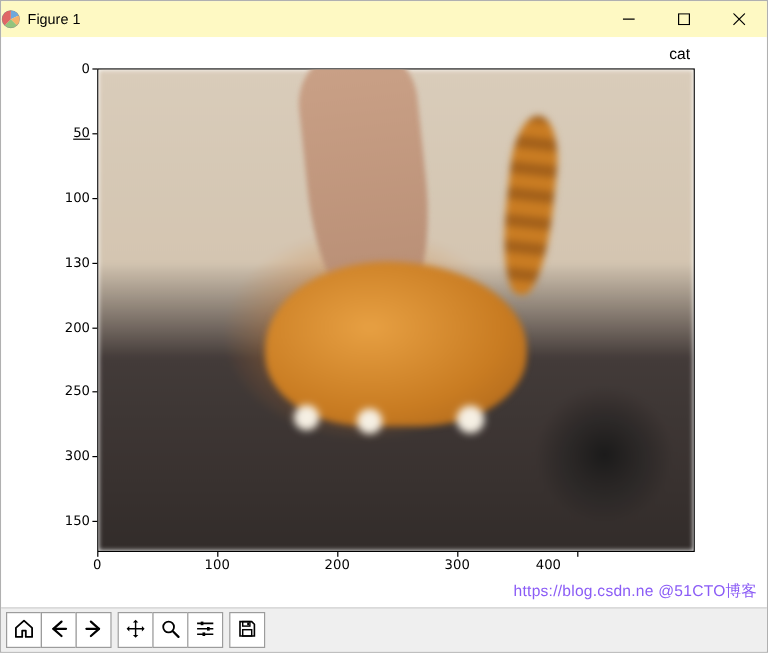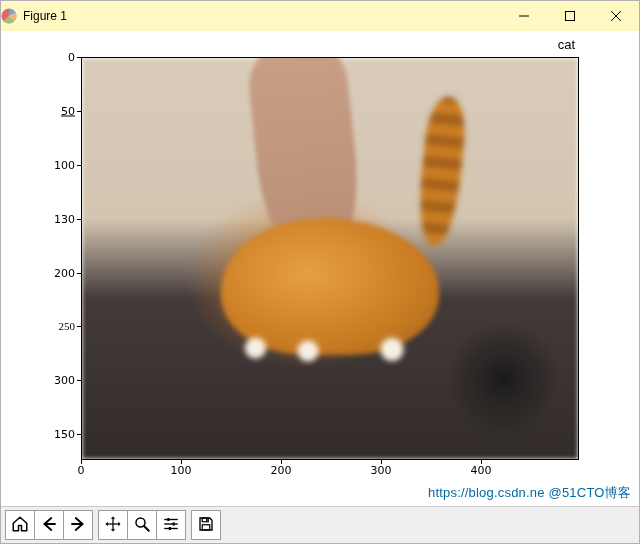--- a/index.html
+++ b/index.html
@@ -136,21 +136,21 @@
     display: flex; align-items: center; justify-content: center;
     margin-right: -1px;
     cursor: default;
   }
   .tb-group { display: flex; margin-right: 6px; }
   .tb-btn svg { width: 18px; height: 18px; }
   .watermark {
     position: absolute;
     right: 8px; bottom: 4px;
     font-size: 13px;
-    color: #0369a1;
+    color: #8b5cf6;
     pointer-events: none;
     letter-spacing: 0.2px;
   }
 </style>
 </head>
 <body>
 
 <div class="window">
 
   <div class="titlebar">
@@ -194,35 +194,35 @@
   <div class="tick-label tick-y" style="top: 26px;">0</div>
       <div class="tick-mark-y" style="top: 26px;"></div>
       <div class="tick-label tick-y" style="top: 79.877px; text-decoration: underline;">50</div>
       <div class="tick-mark-y" style="top: 79.877px;"></div>
       <div class="tick-label tick-y" style="top: 133.754px;">100</div>
       <div class="tick-mark-y" style="top: 133.754px;"></div>
       <div class="tick-label tick-y" style="top: 187.631px;">130</div>
       <div class="tick-mark-y" style="top: 187.631px;"></div>
       <div class="tick-label tick-y" style="top: 241.508px;">200</div>
       <div class="tick-mark-y" style="top: 241.508px;"></div>
-      <div class="tick-label tick-y" style="top: 295.385px; font-family: Liberation Serif, serif;">250</div>
+      <div class="tick-label tick-y" style="top: 295.385px;">250</div>
       <div class="tick-mark-y" style="top: 295.385px;"></div>
       <div class="tick-label tick-y" style="top: 349.262px;">300</div>
       <div class="tick-mark-y" style="top: 349.262px;"></div>
       <div class="tick-label tick-y" style="top: 403.139px;">150</div>
       <div class="tick-mark-y" style="top: 403.139px;"></div>
       <div class="tick-label tick-x" style="left: 80px;">0</div>
       <div class="tick-mark-x" style="left: 80px;"></div>
       <div class="tick-label tick-x" style="left: 180px;">100</div>
       <div class="tick-mark-x" style="left: 180px;"></div>
       <div class="tick-label tick-x" style="left: 280px;">200</div>
       <div class="tick-mark-x" style="left: 280px;"></div>
       <div class="tick-label tick-x" style="left: 380px;">300</div>
       <div class="tick-mark-x" style="left: 380px;"></div>
-      <div class="tick-label tick-x" style="left: 480px;">400</div>
+      <div class="tick-label tick-x" style="left: 456px;">400</div>
       <div class="tick-mark-x" style="left: 480px;"></div>
     </div>
 
   <div class="toolbar">
     <div class="tb-group">
       <div class="tb-btn" title="Home">
         <span>
           <svg viewBox="0 0 24 24">
               <path d="M3 11 L12 3 L21 11 L21 21 L14 21 L14 14 L10 14 L10 21 L3 21 Z" fill="none" stroke="#000" stroke-width="2" stroke-linejoin="round"></path>
             </svg>

